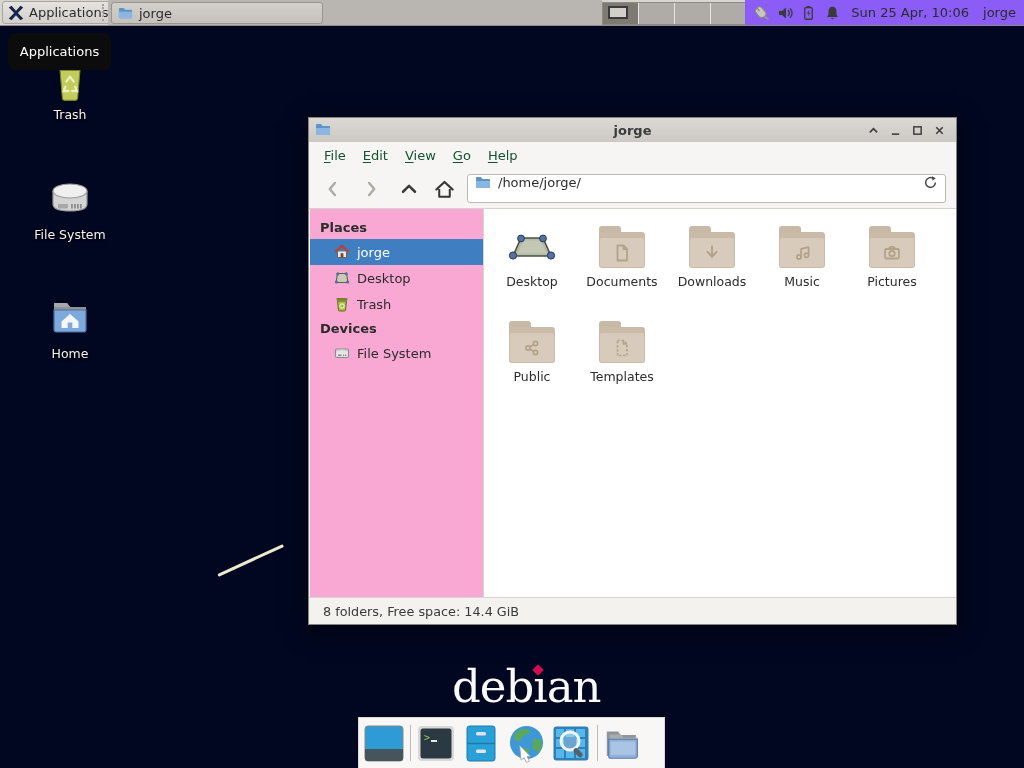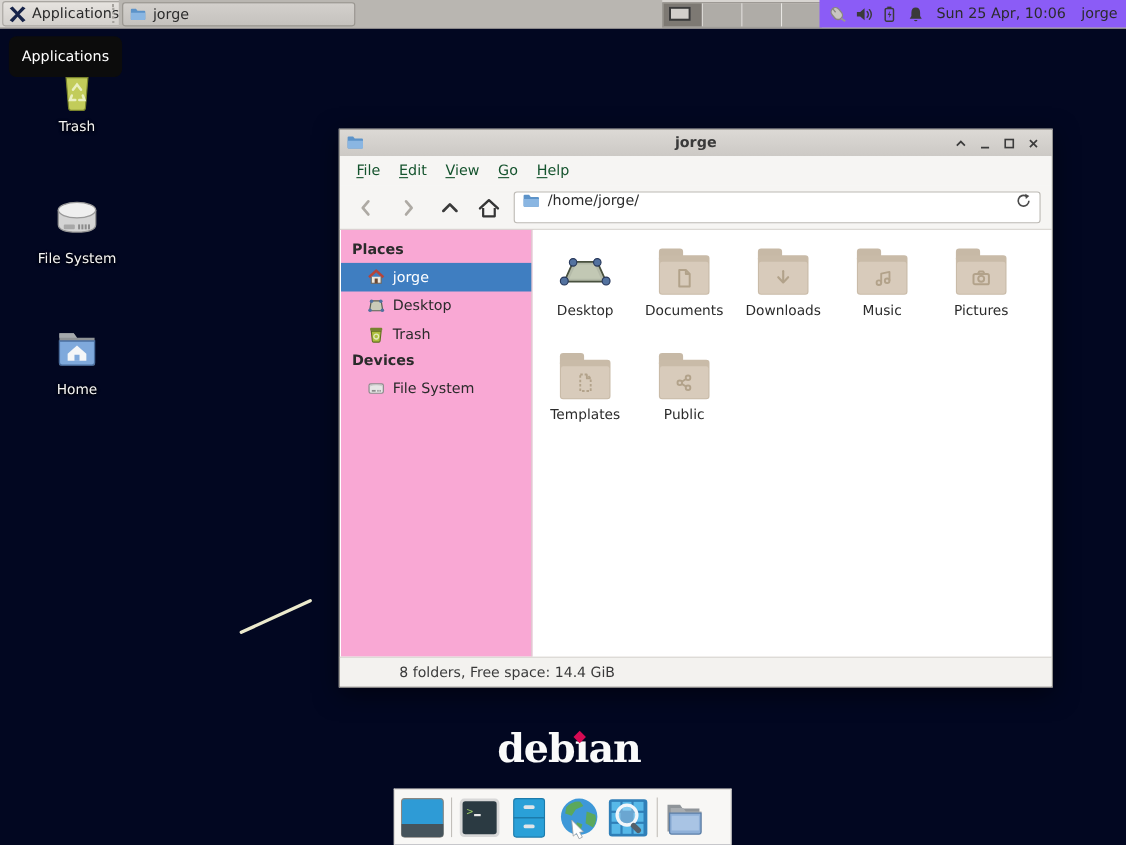--- a/index.html
+++ b/index.html
@@ -26,21 +26,21 @@
   #tooltip{left:8px;top:33px;width:103px;height:37px;background:#0C0C0C;border-radius:7px;color:#FFFFFF;font-size:13px;display:flex;align-items:center;justify-content:center;z-index:60;}
   
   .dicon{width:110px;display:flex;flex-direction:column;align-items:center;z-index:5;}
   .dicon .dlabel{margin-top:4px;font-size:12.5px;color:#F5F5F5;text-shadow:0 1px 3px #000,0 0 2px #000;}
   #dicon-trash{left:15px;top:57px;}
   #dicon-fs{left:15px;top:175px;}
   #dicon-home{left:15px;top:294px;}
   
   #scratch{left:218px;top:574px;width:72px;height:3px;background:#ECEACD;border-radius:2px;transform:rotate(-24.7deg);transform-origin:left center;z-index:4;}
   
-  #logo{left:452px;top:660px;font-family:"DejaVu Serif",serif;font-size:36px;color:#FAFAFA;letter-spacing:-1px;z-index:3;font-weight:bold;}
+  #logo{left:452px;top:660px;font-family:"DejaVu Serif",serif;font-size:45px;color:#FAFAFA;letter-spacing:-1px;z-index:3;}
   #logo .iwrap{position:relative;display:inline-block;}
   #logo .diamond{position:absolute;left:1px;top:6px;width:8px;height:8px;background:#D70A53;transform:rotate(45deg);}
   
   #win{left:308px;top:117px;width:649px;height:508px;background:#FFFFFF;border:1px solid #87847E;box-shadow:0 6px 22px rgba(0,0,0,.55);z-index:30;box-sizing:border-box;}
   #titlebar{left:0;top:0;width:100%;height:24px;background:linear-gradient(#DCD9D5,#CCC9C5);display:flex;align-items:center;}
   #title-icon{margin-left:6px;}
   #title-text{position:absolute;left:0;right:0;text-align:center;font-size:13px;font-weight:bold;color:#3A3A3A;}
   #win-btns{margin-left:auto;display:flex;gap:9px;padding-right:10px;z-index:2;}
   .wbtn{width:13px;height:13px;display:flex;align-items:center;justify-content:center;}
   #menubar{left:0;top:24px;width:100%;height:27px;background:#F6F5F3;display:flex;align-items:center;gap:17px;padding-left:15px;box-sizing:border-box;}
@@ -58,21 +58,21 @@
   .side-row.selected{background:#3F7EC1;color:#FFFFFF;}
   #fileview{left:176px;top:91px;width:471px;height:388px;background:#FFFFFF;}
   .frow{left:0;width:100%;height:95px;display:flex;padding-left:2px;box-sizing:border-box;}
   #frow1{top:14px;} #frow2{top:109px;}
   .fitem{width:90px;display:flex;flex-direction:column;align-items:center;}
   .fitem .flabel{margin-top:3px;font-size:12.5px;color:#2B2B2B;}
   .folder48{position:relative;width:50px;height:48px;}
   .folder48 .back{position:absolute;left:2px;top:3px;width:22px;height:10px;background:#C7B9A6;border-radius:3px 3px 0 0;}
   .folder48 .mid{position:absolute;left:2px;top:9px;width:46px;height:36px;background:#C9BBA8;border-radius:3px;}
   .folder48 .front{position:absolute;left:3px;top:15px;width:44px;height:29px;background:#D8CBBB;border-radius:2px;display:flex;align-items:center;justify-content:center;}
-  #statusbar{left:0;top:479px;width:100%;height:27px;background:#F3F2EF;border-top:1px solid #D8D5D1;display:flex;align-items:center;box-sizing:border-box;padding-left:40px;}
+  #statusbar{left:0;top:479px;width:100%;height:27px;background:#F3F2EF;border-top:1px solid #D8D5D1;display:flex;align-items:center;box-sizing:border-box;}
   #status-text{font-size:12.8px;color:#3A3A3A;margin-left:14px;}
   
   #dock{left:358px;top:717px;width:307px;height:51px;background:#F8F7F5;border:1px solid #DCD9D5;border-bottom:none;box-sizing:border-box;display:flex;align-items:center;z-index:20;}
   .dock-item{width:40px;height:40px;margin-left:5px;display:flex;align-items:center;justify-content:center;}
   .dock-sep{width:1px;height:36px;background:#C2BFBA;margin-left:6px;}
   svg{display:block;}
 </style>
 </head>
 <body>
 
@@ -400,42 +400,42 @@
           </span>
         <span class="flabel">Pictures</span>
       </div>
     </div>
     <div id="frow2" class="abs frow">
       <div class="fitem">
         <span class="folder48">
             <span class="back"></span>
             <span class="mid"></span>
             <span class="front">
-          <svg width="24" height="24" viewBox="0 0 24 24" fill="none" stroke="#B2A28A" stroke-width="1.7" stroke-linejoin="round">
-                <path d="M7.5 4.5 h6 l3.5 3.5 v11.5 h-9.5 z" stroke-dasharray="2.3 1.7"></path>
-                <path d="M13.5 4.5 v3.5 h3.5"></path>
-              </svg>
-        </span>
-          </span>
-        <span class="flabel">Templates</span>
-      </div>
-      <div class="fitem">
-        <span class="folder48">
-            <span class="back"></span>
-            <span class="mid"></span>
-            <span class="front">
           <svg width="24" height="24" viewBox="0 0 24 24" fill="none" stroke="#B2A28A" stroke-width="1.7">
                 <circle cx="8" cy="12" r="2.1"></circle>
                 <circle cx="15.5" cy="7.5" r="2.1"></circle>
                 <circle cx="15.5" cy="16.5" r="2.1"></circle>
                 <path d="M9.9 11 L13.6 8.6 M9.9 13 L13.6 15.4"></path>
               </svg>
         </span>
           </span>
         <span class="flabel">Public</span>
+      </div>
+      <div class="fitem">
+        <span class="folder48">
+            <span class="back"></span>
+            <span class="mid"></span>
+            <span class="front">
+          <svg width="24" height="24" viewBox="0 0 24 24" fill="none" stroke="#B2A28A" stroke-width="1.7" stroke-linejoin="round">
+                <path d="M7.5 4.5 h6 l3.5 3.5 v11.5 h-9.5 z" stroke-dasharray="2.3 1.7"></path>
+                <path d="M13.5 4.5 v3.5 h3.5"></path>
+              </svg>
+        </span>
+          </span>
+        <span class="flabel">Templates</span>
       </div>
     </div>
   </div>
 
   <div id="statusbar" class="abs">
     <span id="status-text">8 folders, Free space: 14.4 GiB</span>
   </div>
 </div>
 
 <div id="dock" class="abs">

